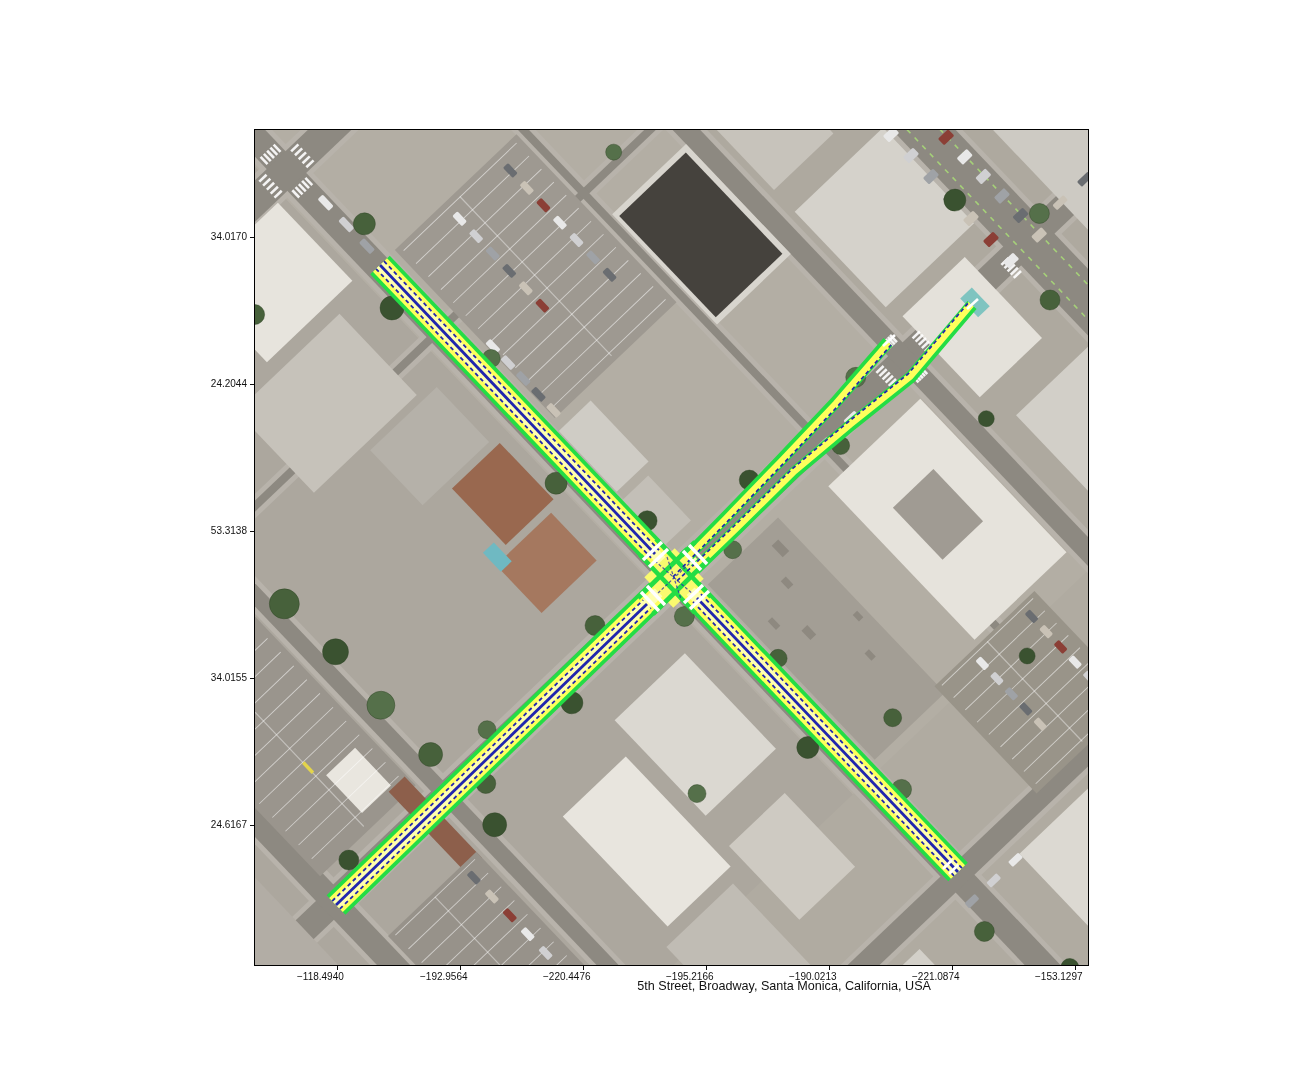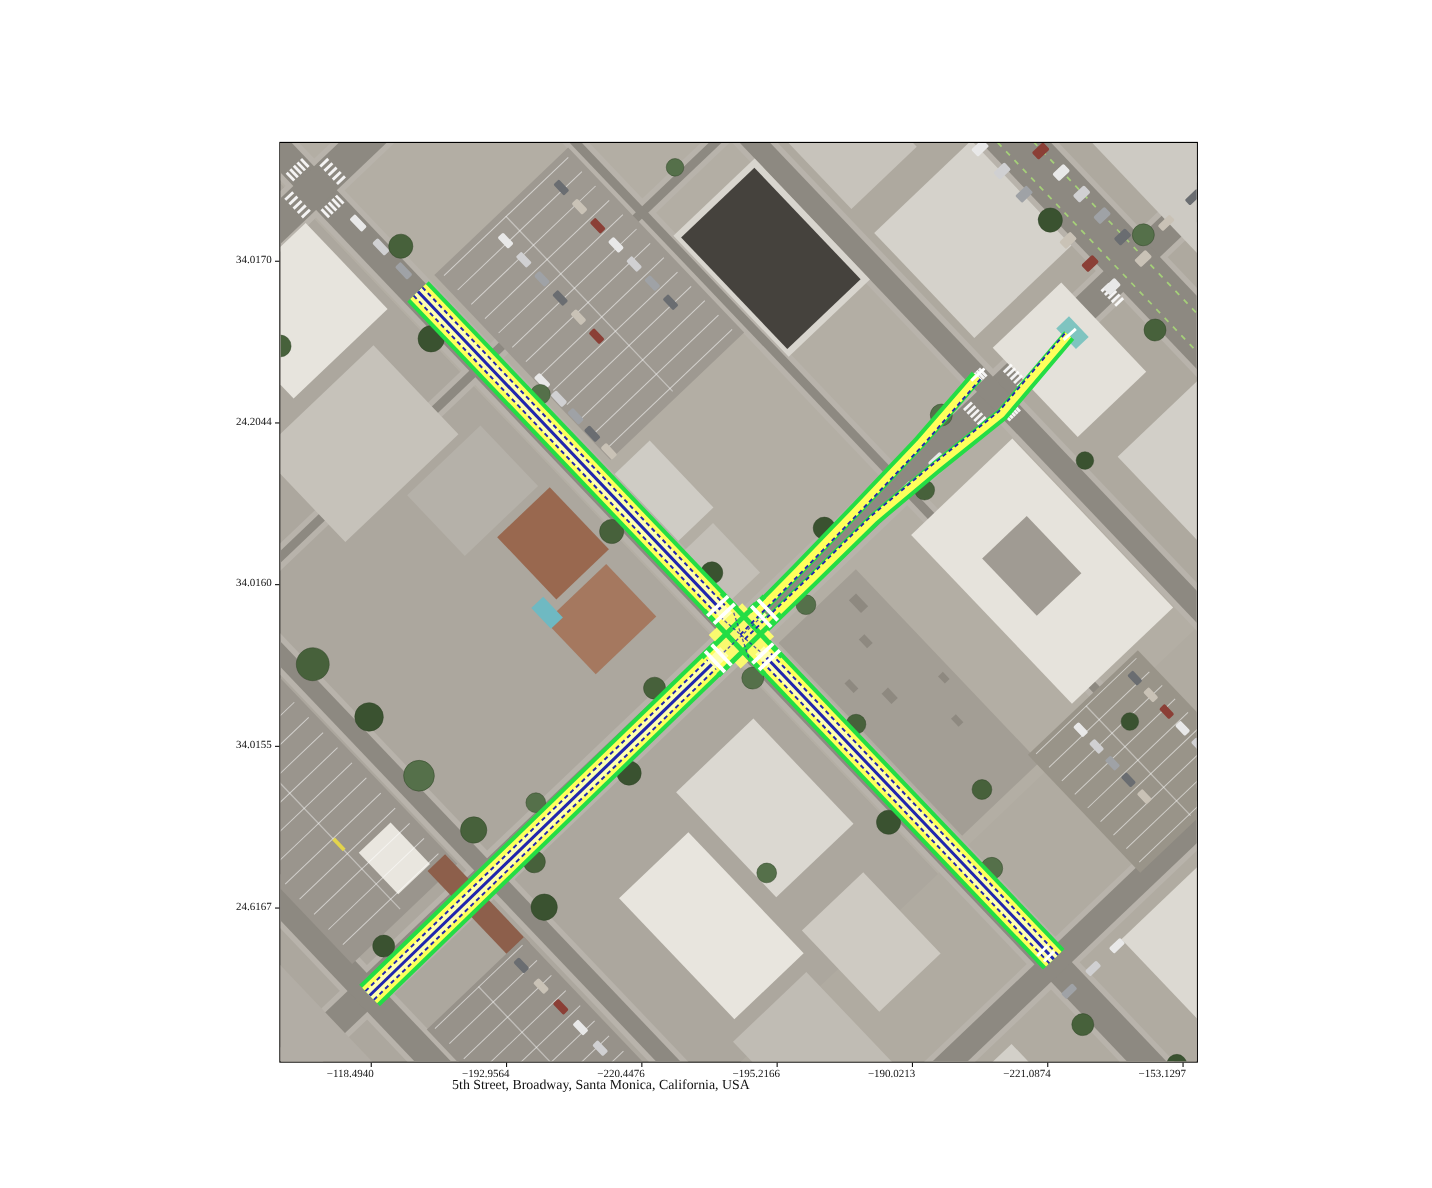--- a/index.html
+++ b/index.html
@@ -1,26 +1,26 @@
 <!DOCTYPE html>
 <html><head>
 <meta charset="utf-8">
 <title>5th Street &amp; Broadway, Santa Monica</title>
 <style>
   html,body{margin:0;padding:0;background:#ffffff;}
   .page{position:relative;width:1302px;height:1080px;background:#ffffff;overflow:hidden;
-        font-family:Liberation Serif, serif;color:#111;}
+        font-family:Liberation Sans, sans-serif;color:#111;}
   .plot-area{position:absolute;left:254px;top:129px;width:833px;height:835px;
              border:1px solid #000;overflow:hidden;background:#a8a39b;}
   .plot-area svg{position:absolute;left:0;top:0;display:block;}
   .tick-label-x{position:absolute;width:80px;margin-left:-40px;
                 font-size:10px;color:#111;white-space:nowrap;}
   .tick-label-y{position:absolute;width:70px;text-align:right;font-size:10px;color:#111;white-space:nowrap;}
   .tick-mark{position:absolute;background:#111;}
-  .xlabel{position:absolute;left:411px;top:979px;width:520px;text-align:left;
+  .xlabel{position:absolute;left:411px;top:979px;width:520px;text-align:right;
           font-size:12.6px;color:#111;}
 </style>
 </head>
 <body>
 
 <div class="page">
   <div class="plot-area">
     <svg id="map-svg" width="833" height="835" viewBox="0 0 833 835">
         <g transform="translate(419,448) rotate(46.4)">
           <rect x="-900" y="-900" width="1800" height="1800" fill="#aba69d"></rect>
@@ -361,21 +361,21 @@
           <polyline points="712,179 723,169" fill="none" stroke="#ffffff" stroke-width="2.6" stroke-linejoin="round" stroke-linecap="butt"></polyline>
         </g>
       </svg>
   </div>
   <div id="y-axis">
       <div class="tick-mark" style="left: 250px; top: 237px; width: 4px; height: 1px;"></div>
       <div class="tick-label-y" style="left: 181px; width: 66px; top: 231px;">34.0170</div>
       <div class="tick-mark" style="left: 250px; top: 384px; width: 4px; height: 1px;"></div>
       <div class="tick-label-y" style="left: 181px; width: 66px; top: 378px;">24.2044</div>
       <div class="tick-mark" style="left: 250px; top: 531px; width: 4px; height: 1px;"></div>
-      <div class="tick-label-y" style="left: 181px; width: 66px; top: 525px;">34.0160</div>
+      <div class="tick-label-y" style="left: 181px; width: 66px; top: 525px;">53.3138</div>
       <div class="tick-mark" style="left: 250px; top: 678px; width: 4px; height: 1px;"></div>
       <div class="tick-label-y" style="left: 181px; width: 66px; top: 672px;">34.0155</div>
       <div class="tick-mark" style="left: 250px; top: 825px; width: 4px; height: 1px;"></div>
       <div class="tick-label-y" style="left: 181px; width: 66px; top: 819px;">24.6167</div>
     </div>
   <div id="x-axis">
       <div class="tick-mark" style="left: 337px; top: 966px; width: 1px; height: 4px;"></div>
       <div class="tick-label-x" style="left: 337px; top: 971px;">−118.4940</div>
       <div class="tick-mark" style="left: 460px; top: 966px; width: 1px; height: 4px;"></div>
       <div class="tick-label-x" style="left: 460px; top: 971px;">−192.9564</div>

